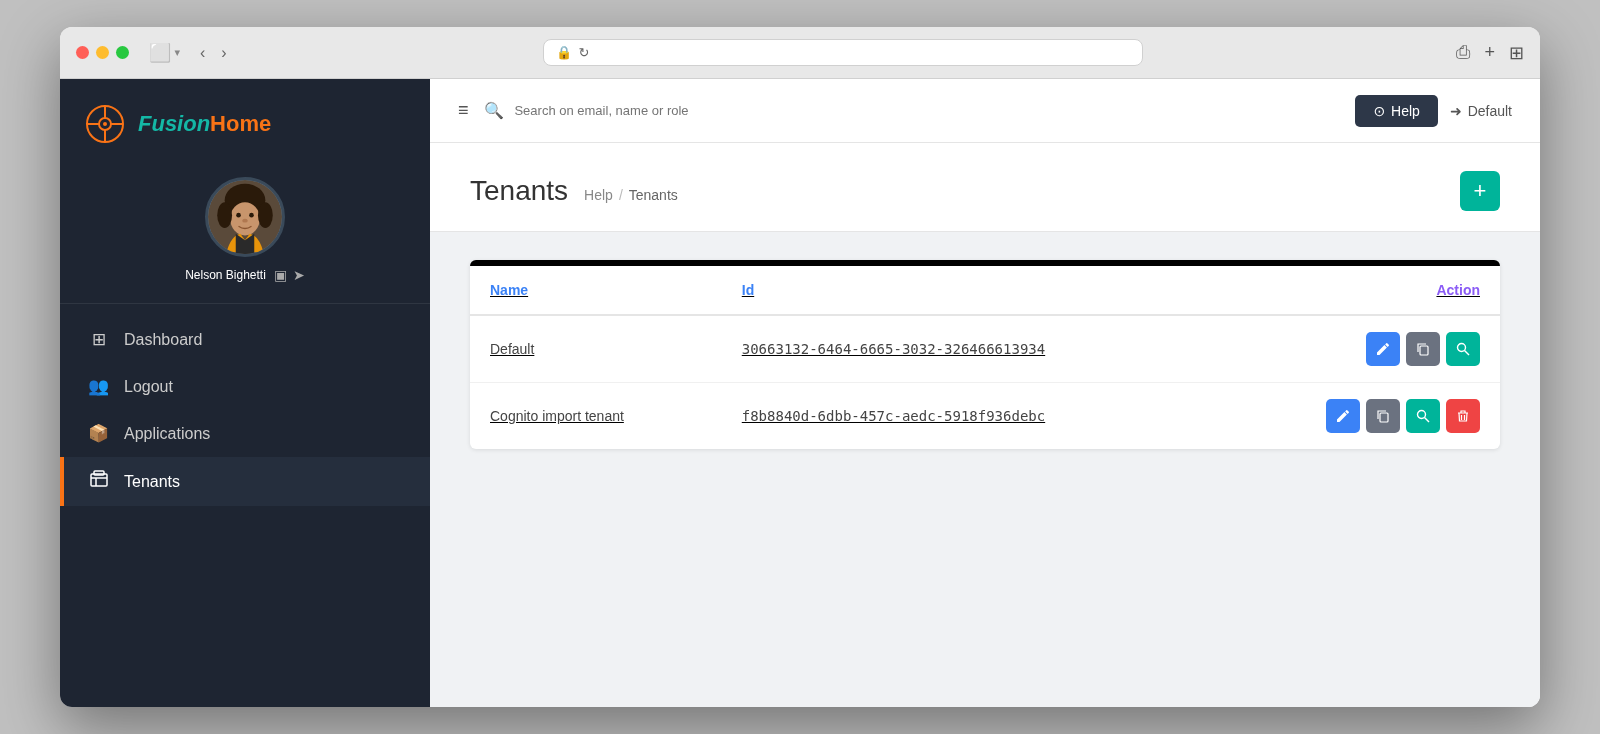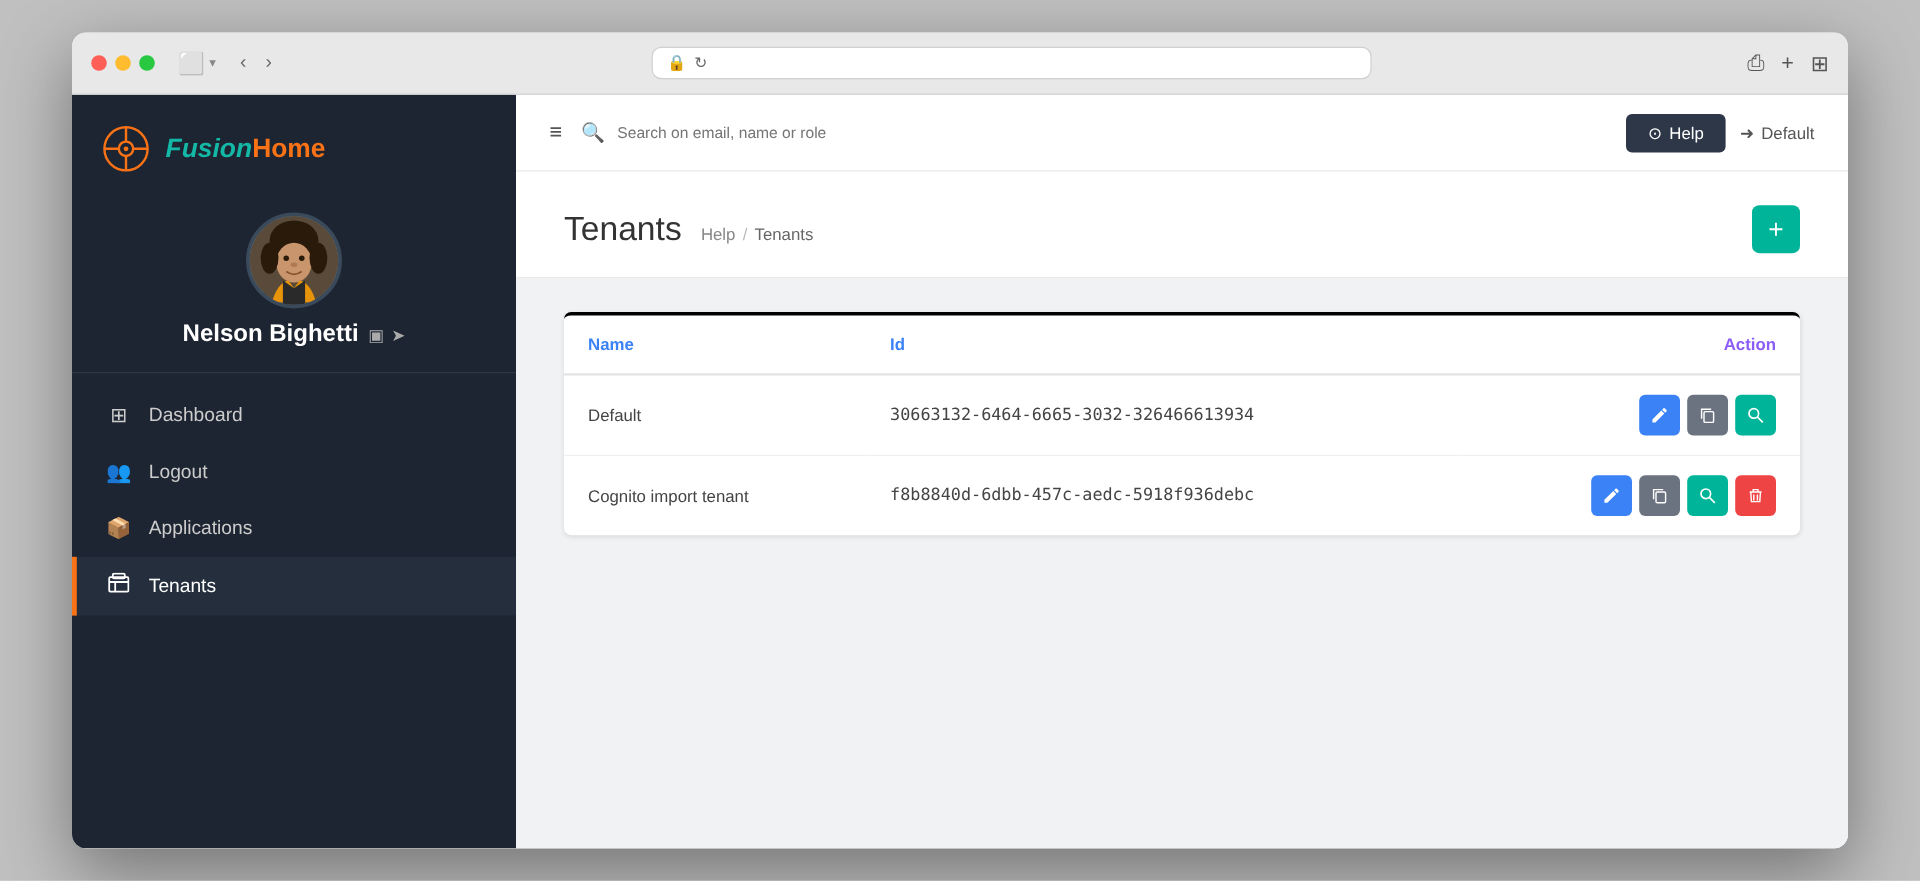--- a/index.html
+++ b/index.html
@@ -99,21 +99,21 @@
       background: #5a6b7a;
       overflow: hidden;
       display: flex; align-items: center; justify-content: center;
       border: 3px solid #3a4a5a;
     }
     .user-info {
       display: flex;
       align-items: center;
       gap: 8px;
     }
-    .user-name { font-size: 20px; font-weight: 700; color: white; }
+    .user-name { font-size: 12px; font-weight: 400; color: white; }
     .user-icons { display: flex; gap: 6px; color: #aaa; font-size: 14px; }
 
     .nav-items { padding: 12px 0; flex: 1; }
     .nav-item {
       display: flex;
       align-items: center;
       gap: 14px;
       padding: 13px 28px;
       cursor: pointer;
       color: #ccc;
@@ -220,21 +220,22 @@
       flex: 1;
       padding: 28px 40px;
       overflow-y: auto;
       background: #f0f2f4;
     }
     .data-card {
       background: white;
       border-radius: 6px;
       box-shadow: 0 1px 4px rgba(0,0,0,0.1);
       overflow: hidden;
-      border-top: 3px solid #000000;
+      border-top: 6px solid #000000;
+      text-decoration: underline;
     }
     .data-table { width: 100%; border-collapse: collapse; }
     .data-table thead tr {
       border-bottom: 2px solid #e5e5e5;
     }
     .data-table th {
       padding: 16px 20px;
       text-align: left;
       font-size: 14px;
       font-weight: 600;

